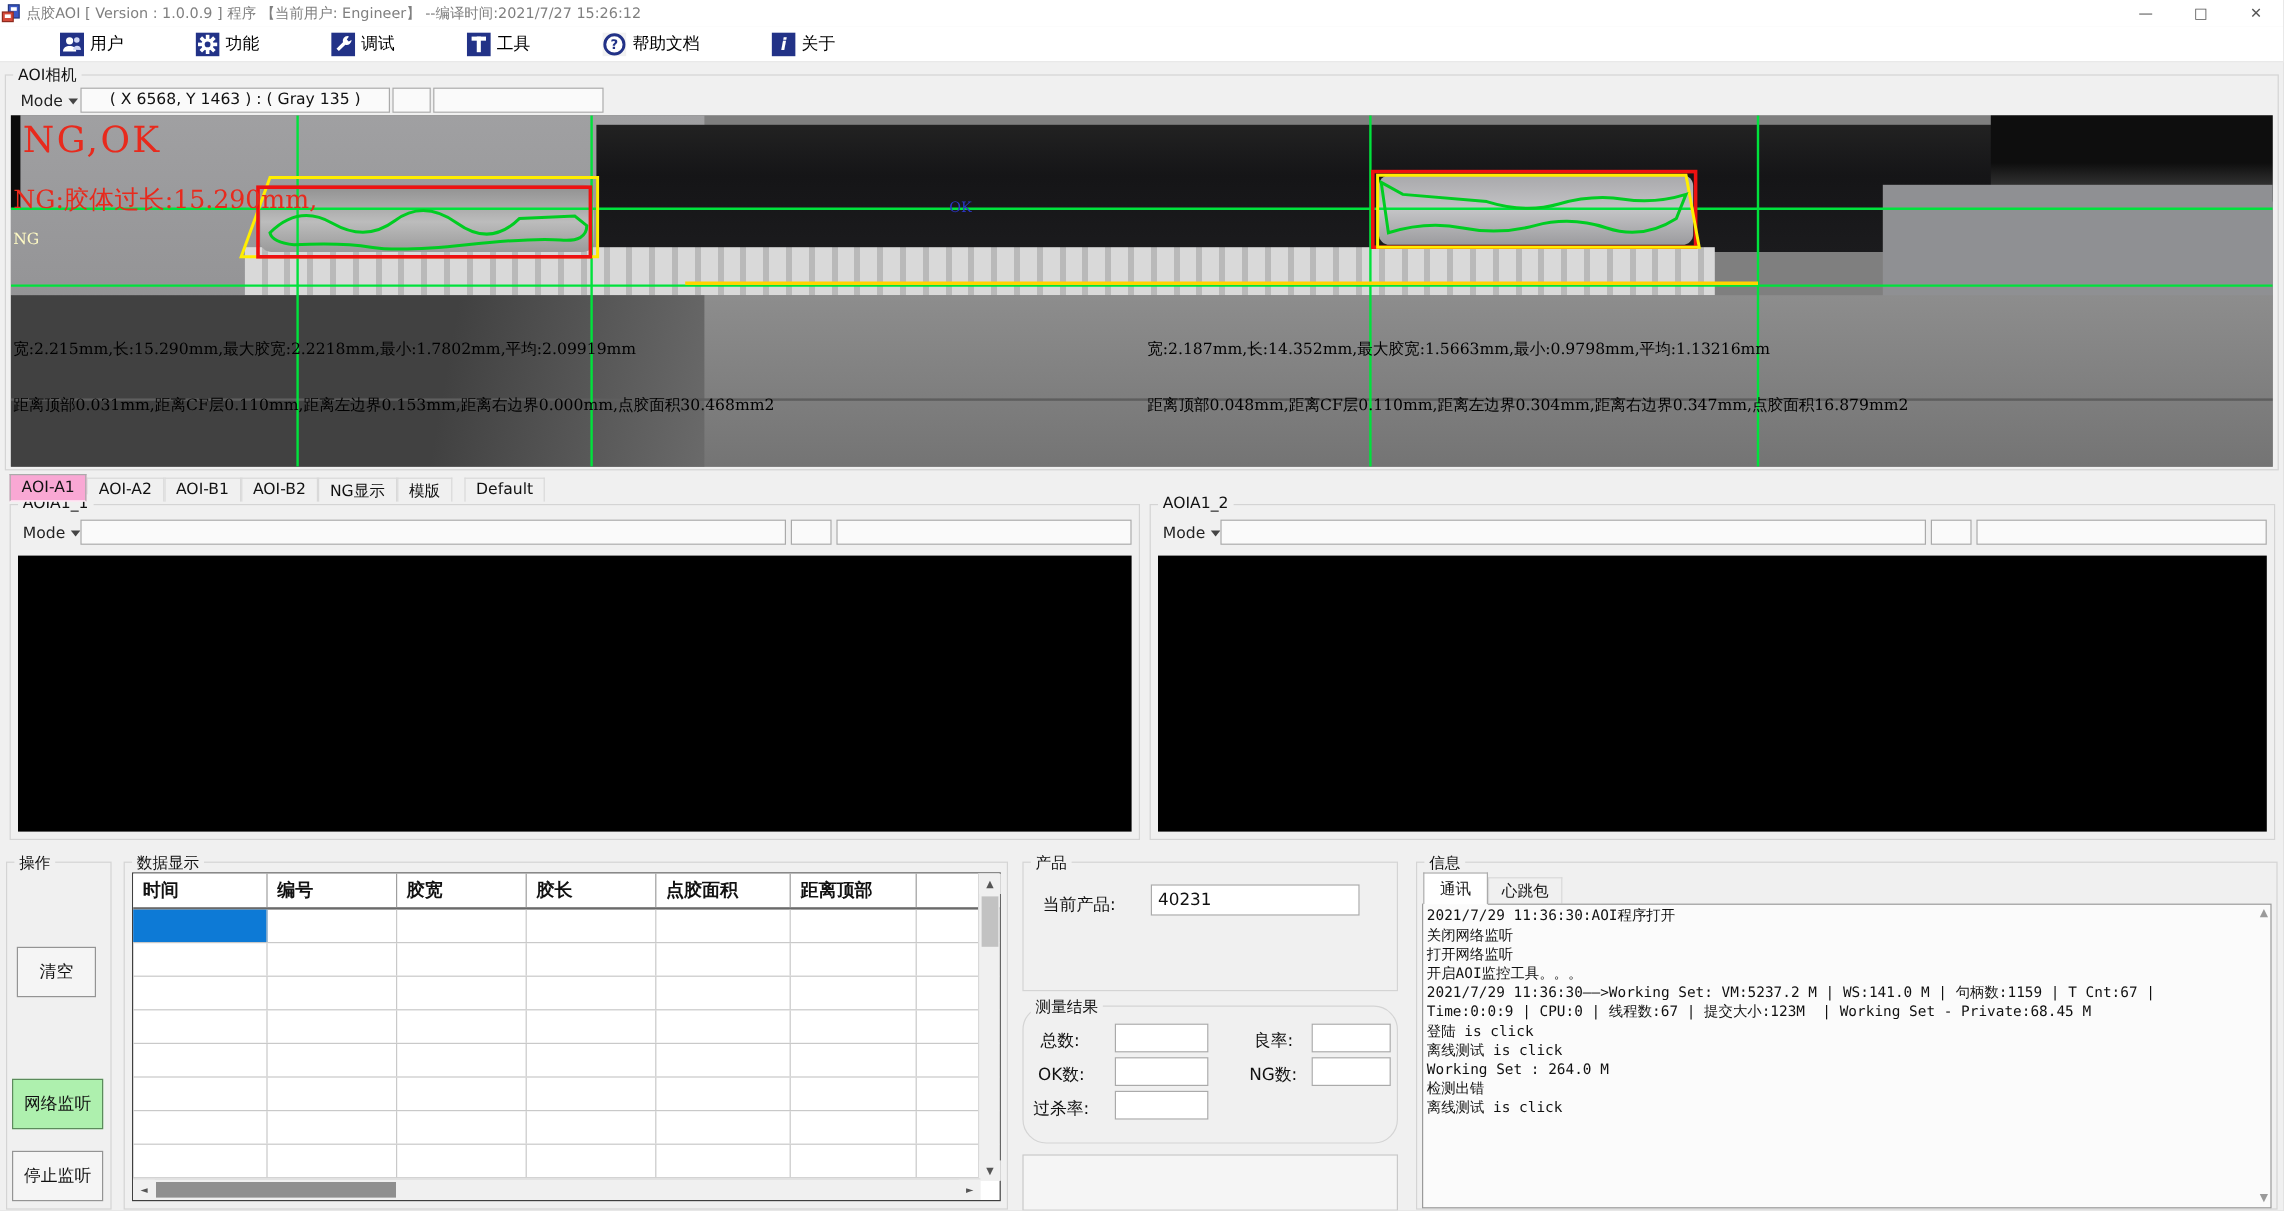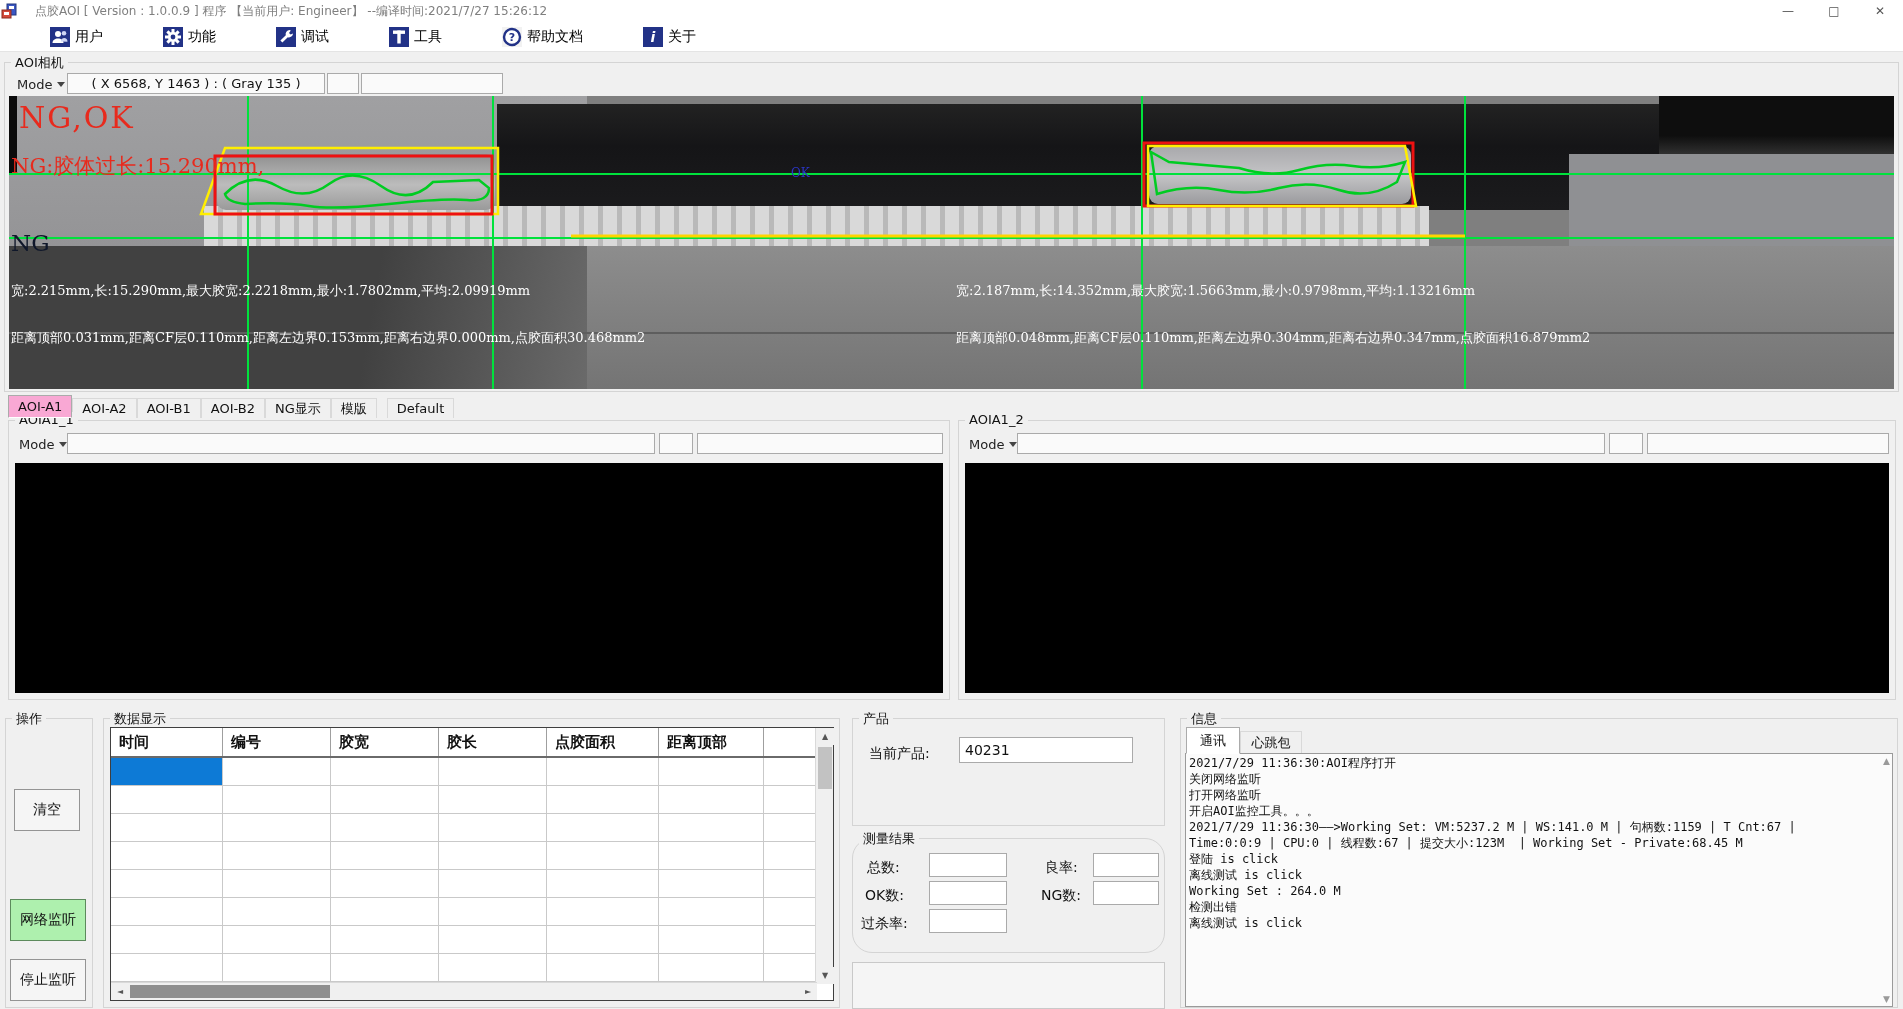--- a/index.html
+++ b/index.html
@@ -5,21 +5,21 @@
   * { margin:0; padding:0; box-sizing:border-box; }
   html,body { background:#d7d7d7; }
   #app {
     position:relative; width:1903px; height:1009px; overflow:hidden;
     background:#f0f0f0; font-family:"DejaVu Sans","Liberation Sans",sans-serif;
     font-size:13px; color:#111;
   }
   .abs { position:absolute; }
 
   
-  #titlebar { left:0; top:0; width:1903px; height:22px; background:#fff; display:flex; align-items:center;gap:13px; }
+  #titlebar { left:0; top:0; width:1903px; height:22px; background:#fff; display:flex; align-items:center; }
   #titlebar .title { color:#7f7f7f; font-size:12px; margin-left:4px; white-space:nowrap; }
   .winbtns { position:absolute; right:0; top:0; height:22px; display:flex; }
   .winbtn { width:46px; height:22px; display:flex; align-items:center; justify-content:center; color:#555; font-size:12px; }
 
   
   #toolbar { left:0; top:22px; width:1903px; height:30px; background:#fff; border-bottom:1px solid #e4e4e4; display:flex; align-items:center; gap:18px; padding-left:8px; }
   .tool-item { display:flex; align-items:center; gap:5px; font-size:14px; color:#000;padding-left:42px; }
   .tool-item svg { display:block; }
 
   
@@ -41,23 +41,23 @@
   .img-bottom { left:0; top:150px; width:1885px; height:143px; background:linear-gradient(180deg,#8d8d8d,#747474); }
   .img-leftdark { left:0; top:150px; width:578px; height:143px; background:linear-gradient(100deg,#414141 62%,#6a6a6a); }
   .img-scanline { left:0; top:236px; width:1885px; height:2px; background:#5e5e5e; }
   .glue-blob { border-radius:9px; }
   .blob-left { left:208px; top:58px; width:278px; height:56px; background:linear-gradient(180deg,#8f8f8f,#bcbcbc 55%,#9a9a9a); }
   .blob-right { left:1140px; top:50px; width:262px; height:58px; background:linear-gradient(180deg,#a8a8ab,#c4c4c6 50%,#9b9b9e); }
   #overlay-svg { position:absolute; left:0; top:0; }
   .ov-text { position:absolute; font-family:"DejaVu Serif","Liberation Serif",serif; white-space:nowrap; }
   .t-result { left:10px; top:4px; font-size:30px; color:#e82a1d; letter-spacing:2px; }
   .t-reason { left:2px; top:56px; font-size:21px; color:#e82a1d; }
-  .t-ng { left:2px; top:96px; font-size:23px; color:#0f172a;margin-top:38px; }
+  .t-ng { left:2px; top:96px; font-size:13px; color:#fef9c3; }
   .t-ok { left:782px; top:70px; font-size:12px; color:#2b36c8; }
-  .t-stat { font-size:13px; color:#ffffff; }
+  .t-stat { font-size:13px; color:#000000; }
 
   
   #tabstrip { left:8px; top:395px; height:23px; display:flex; align-items:flex-end; }
   .tab { padding:3px 9px 3px 9px; font-size:13px; color:#111; background:#f0f0f0; border:1px solid #d9d9d9; border-bottom:none; height:20px; display:flex; align-items:center; }
   .tab.active { background:#f9a8d4; border:1px solid #ababab; border-bottom:1px solid #fff; height:23px; position:relative; z-index:2; }
   .tab.gap { margin-left:10px; }
 
   .canvas { position:absolute; background:#000; }
 
   

